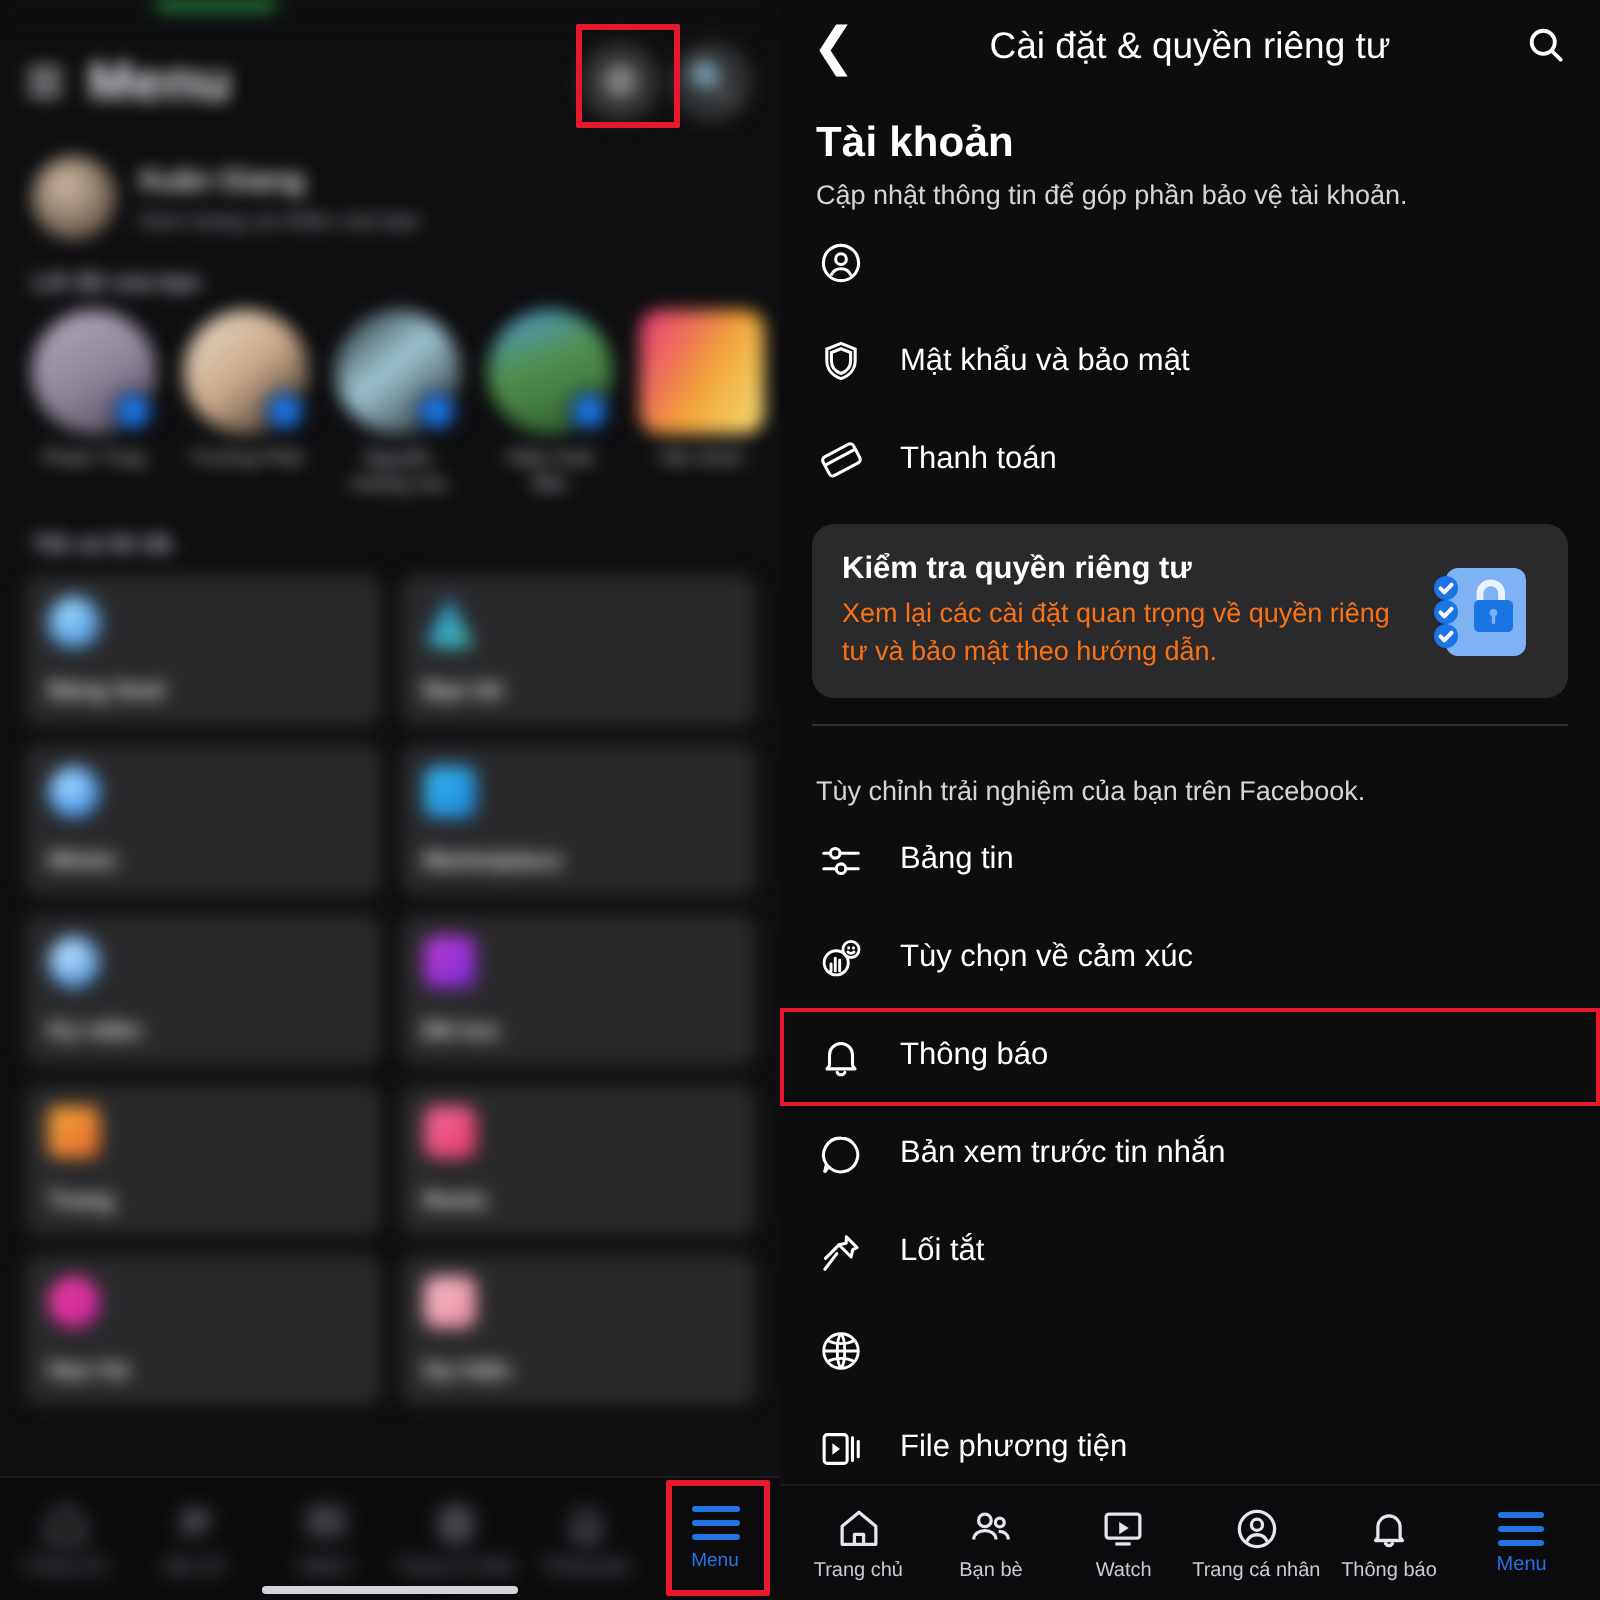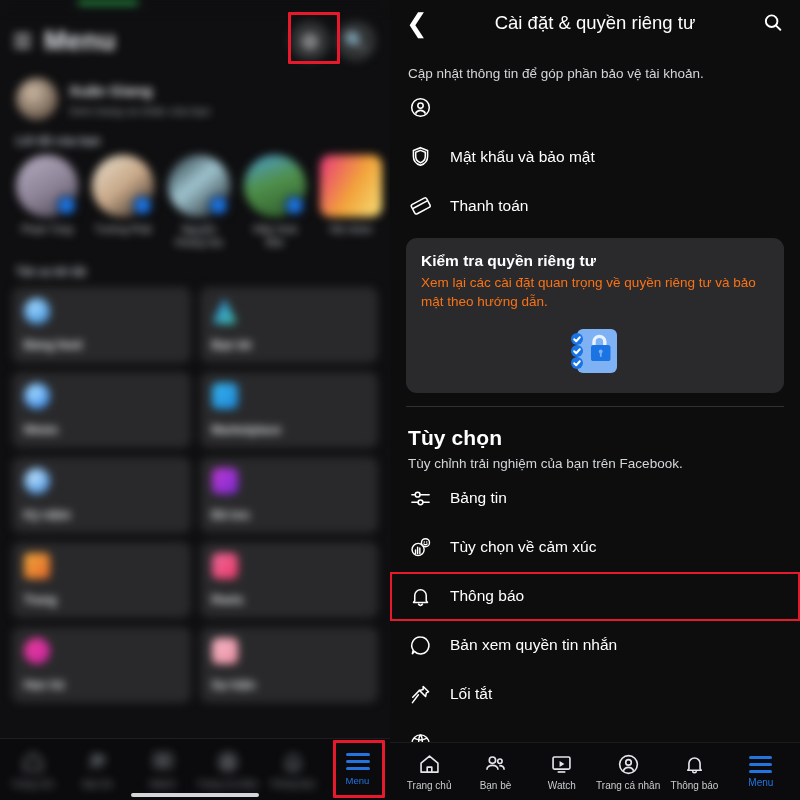--- a/index.html
+++ b/index.html
@@ -126,21 +126,21 @@
     display: flex; align-items: center; gap: 17px;
     padding: 12px 18px; min-height: 46px; position: relative;
   }
   .rp-row-ico { width: 25px; height: 25px; flex: 0 0 25px;
     display: flex; align-items: center; justify-content: center; }
   .rp-row-lbl { font-size: 15.5px; color: #fff; }
   .rp-row.highlighted { outline: 2.5px solid #e8192c; outline-offset: -2px; }
 
   .checkup-card {
     margin: 8px 16px 0; background: #2a2a2d; border-radius: 11px;
-    padding: 14px 15px; display: flex; align-items: center; gap: 12px; flex-direction: column;
+    padding: 14px 15px; display: flex; align-items: center; gap: 12px;
   }
   .checkup-txt { flex: 1; }
   .checkup-title { font-size: 15.5px; font-weight: 700; color: #fff; }
   .checkup-sub { font-size: 13.5px; color: #f97316; margin-top: 4px; line-height: 1.38; }
   .checkup-icon { width: 56px; height: 56px; flex: 0 0 56px; }
 
   .rp-divider { height: 1px; background: #2e3033; margin: 13px 16px 5px; }
 
   .rp-bottomnav {
     position: absolute; left: 0; bottom: 0; width: 410px; height: 58px;
@@ -335,20 +335,21 @@
         <svg width="22" height="22" viewBox="0 0 24 24" fill="none" stroke="#fff" stroke-width="2.1" stroke-linecap="round">
             <circle cx="10.5" cy="10" r="6.3"></circle>
             <path d="M15.3 14.8L20 19.4"></path>
           </svg>
       </div>
     </div>
 
     <div class="rp-body">
 
       <div class="rp-section-head">
+        <div class="rp-h1">Tài khoản</div>
         <div class="rp-desc">Cập nhật thông tin để góp phần bảo vệ tài khoản.</div>
       </div>
 
       <div class="rp-row">
         <div class="rp-row-ico">
           <svg width="23" height="23" viewBox="0 0 24 24" fill="none" stroke="#fff" stroke-width="1.6">
               <circle cx="12" cy="12" r="9.2"></circle>
               <circle cx="12" cy="10" r="2.8"></circle>
               <path d="M6.8 18.4c1-2.3 2.9-3.4 5.2-3.4s4.2 1.1 5.2 3.4"></path>
             </svg>
@@ -399,21 +400,20 @@
             <rect x="24" y="22" width="19.5" height="16" rx="2.6" fill="#1b74e4"></rect>
             <circle cx="33.7" cy="28.4" r="1.9" fill="#7eb2f5"></circle>
             <rect x="32.9" y="29.4" width="1.7" height="4.6" rx="0.8" fill="#7eb2f5"></rect>
           </svg>
         </div>
       </div>
 
       <div class="rp-divider"></div>
 
       <div class="rp-section-head">
-        <div class="rp-h1">Tùy chọn</div>
         <div class="rp-desc">Tùy chỉnh trải nghiệm của bạn trên Facebook.</div>
       </div>
 
       <div class="rp-row">
         <div class="rp-row-ico">
           <svg width="23" height="23" viewBox="0 0 24 24" fill="none" stroke="#fff" stroke-width="1.6" stroke-linecap="round">
               <path d="M3 8h3.5"></path>
               <circle cx="9" cy="8" r="2.5"></circle>
               <path d="M11.5 8H21"></path>
               <path d="M3 16h6.5"></path>
@@ -447,21 +447,21 @@
         </div>
         <div class="rp-row-lbl">Thông báo</div>
       </div>
 
       <div class="rp-row">
         <div class="rp-row-ico">
           <svg width="23" height="23" viewBox="0 0 24 24" fill="none" stroke="#fff" stroke-width="1.6">
               <path d="M12 3.2a8.8 8.8 0 11-6.4 14.9L3.4 21l1-4.1A8.8 8.8 0 0112 3.2z"></path>
             </svg>
         </div>
-        <div class="rp-row-lbl">Bản xem quyền tin nhắn</div>
+        <div class="rp-row-lbl">Bản xem trước tin nhắn</div>
       </div>
 
       <div class="rp-row">
         <div class="rp-row-ico">
           <svg width="23" height="23" viewBox="0 0 24 24" fill="none" stroke="#fff" stroke-width="1.6" stroke-linejoin="round">
               <path d="M14.8 3.6l5.6 5.6-2.3 1.1-.8 3.8-6.4-6.4 3.8-.8z"></path>
               <path d="M10.9 7.7l-7 7.1 6.4-6.4z"></path>
               <path d="M9.8 12.3L3.6 20.5" stroke-linecap="round"></path>
             </svg>
         </div>

